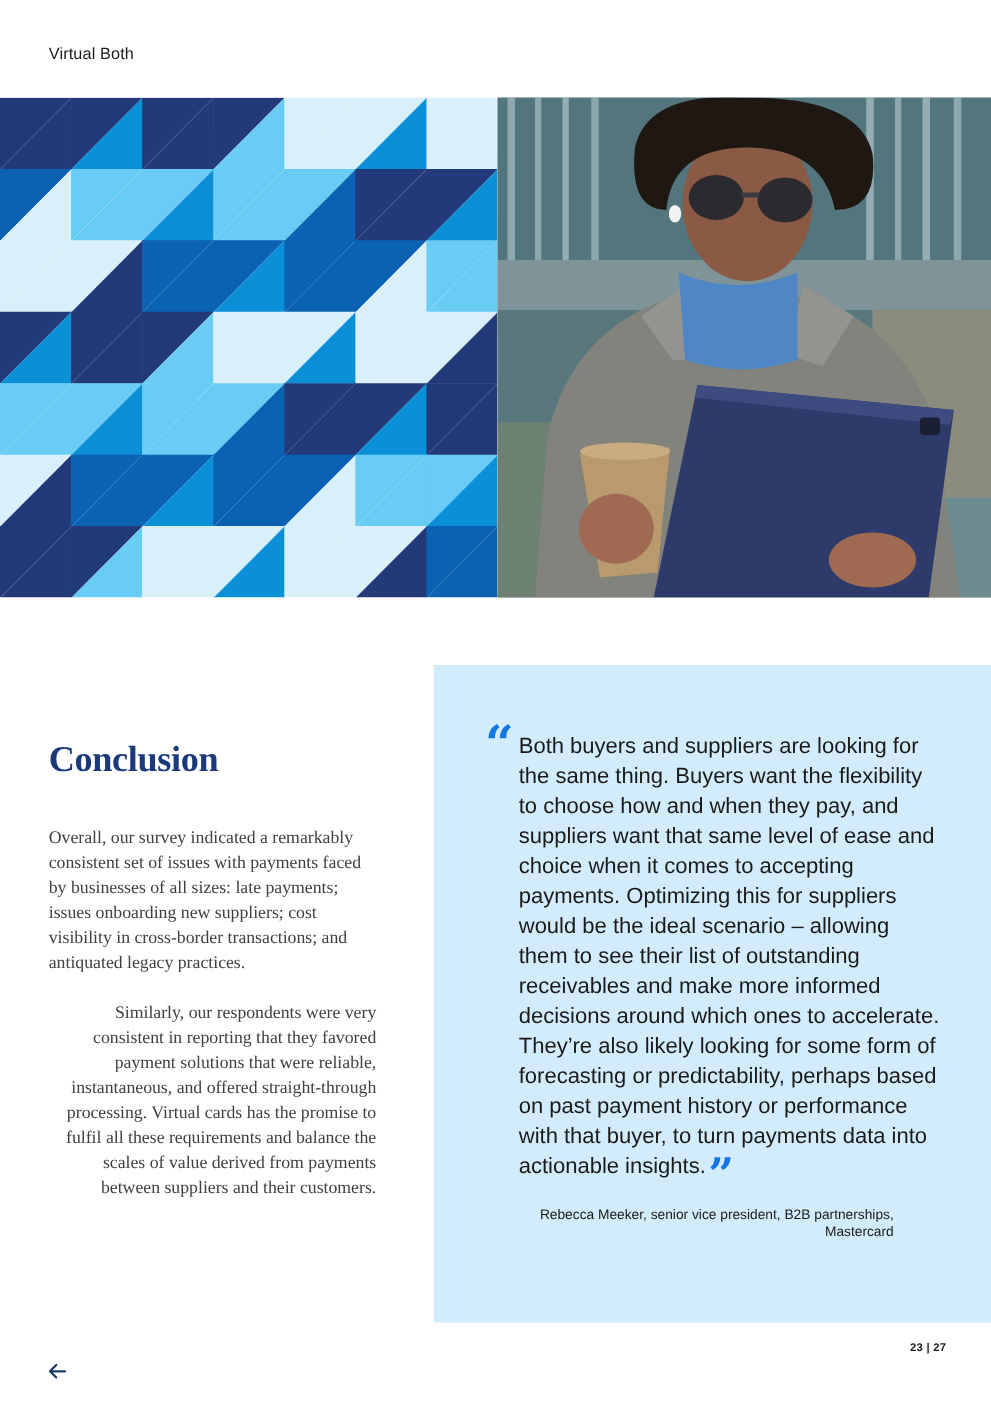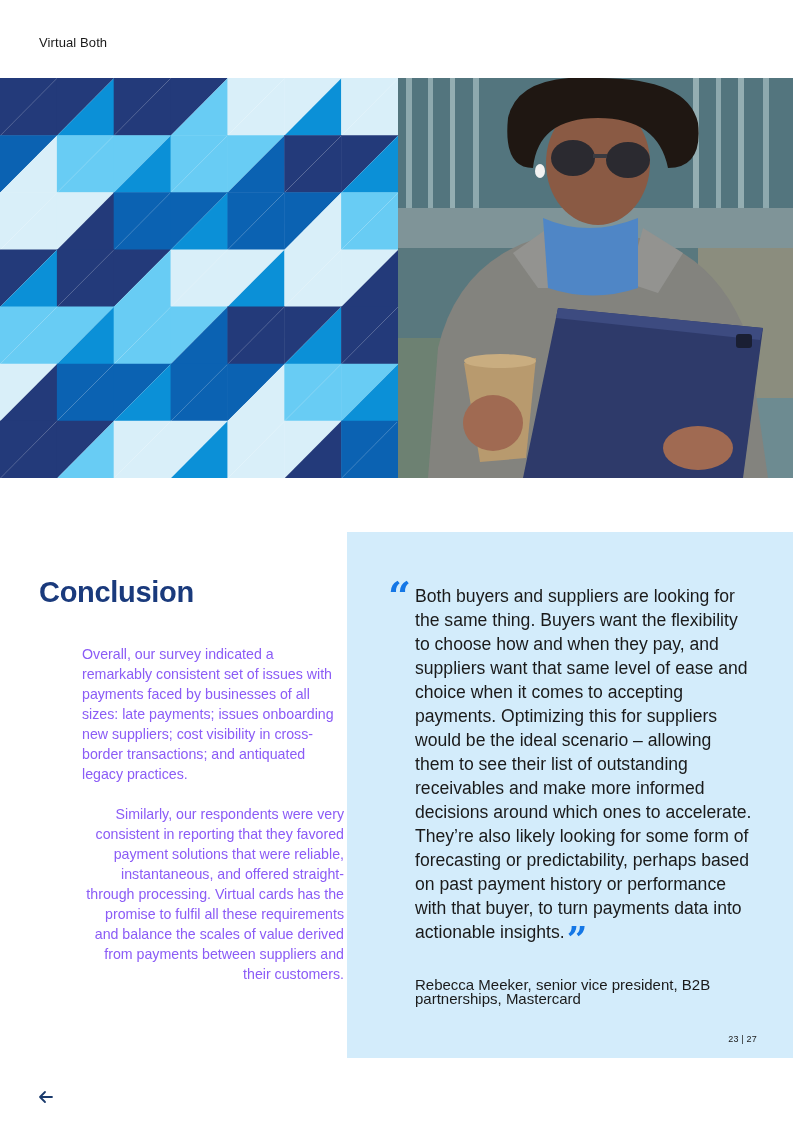--- a/index.html
+++ b/index.html
@@ -12,29 +12,28 @@
     }
 
     .hero { position: absolute; left: 0; top: 78px; width: 793px; height: 400px; display: flex; }
     .pattern { width: 398px; height: 400px; position: relative; overflow: hidden; }
     .pattern svg { display: block; }
 
     .photo { width: 395px; height: 400px; position: relative; overflow: hidden;
       background: linear-gradient(180deg, #6f8e94 0%, #5f7f86 30%, #7a8a8c 55%, #8c8f86 80%, #6e7466 100%); }
     .photo svg { display: block; }
 
-    .main-col { position: absolute; left: 39px; top: 574px; width: 270px; }
+    .main-col { position: absolute; left: 39px; top: 590px; width: 270px; font-family: Liberation Serif, serif; }
     .section-title {
       font-size: 29px; font-weight: 700; color: #1a3a7c; letter-spacing: -0.3px;
       line-height: 36px;
     }
     .body-para {
-      font-size: 14.2px; line-height: 20px; color: #8b5cf6; margin-top: 34px;
+      font-size: 14.2px; line-height: 20px; color: #404040; margin-top: 34px;
       width: 262px;
-      margin-left: 43px;
     }
     .body-para + .body-para { margin-top: 20px; text-align: right; }
 
     .quote-box {
       position: absolute; left: 347px; top: 532px; width: 446px; height: 526px;
       background: #d3ecfb;
     }
     .quote-mark-open {
       position: absolute; left: 41px; top: 44px;
       font-size: 40px; font-weight: 700; color: #1477e6; line-height: 40px;
@@ -43,31 +42,31 @@
     .quote-text {
       position: absolute; left: 68px; top: 52px; width: 340px;
       font-size: 17.6px; line-height: 24px; color: #1a1a1a;
     }
     .quote-mark-close {
       display: inline-block; font-size: 36px; font-weight: 700; color: #1477e6;
       line-height: 10px; vertical-align: -14px; margin-left: 2px;
       font-family: "DejaVu Serif", serif;
     }
     .attribution {
-      position: absolute; left: 68px; top: 446px; width: 300px;
-      font-size: 15px; line-height: 13.5px; color: #1a1a1a;
+      position: absolute; left: 68px; top: 434px; width: 300px;
+      font-size: 11px; line-height: 13.5px; color: #1a1a1a; text-align: right;
     }
 
     .footer-back {
       position: absolute; left: 37px; top: 1089px; width: 18px; height: 16px;
       cursor: pointer;
     }
     .footer-page {
-      position: absolute; right: 36px; top: 1034px;
-      font-size: 9px; font-weight: 400; color: #1a1a1a; letter-spacing: 0.2px; margin-left: 27px;
+      position: absolute; right: 36px; top: 1073px;
+      font-size: 9px; font-weight: 700; color: #1a1a1a; letter-spacing: 0.2px; margin-left: 27px;
     }
   </style>
 </head>
 <body>
 
 <div class="running-header">Virtual Both</div>
 
 <div class="hero">
   <div class="pattern">
     <svg id="pattern-svg" width="398" height="400" viewBox="0 0 398 400">

